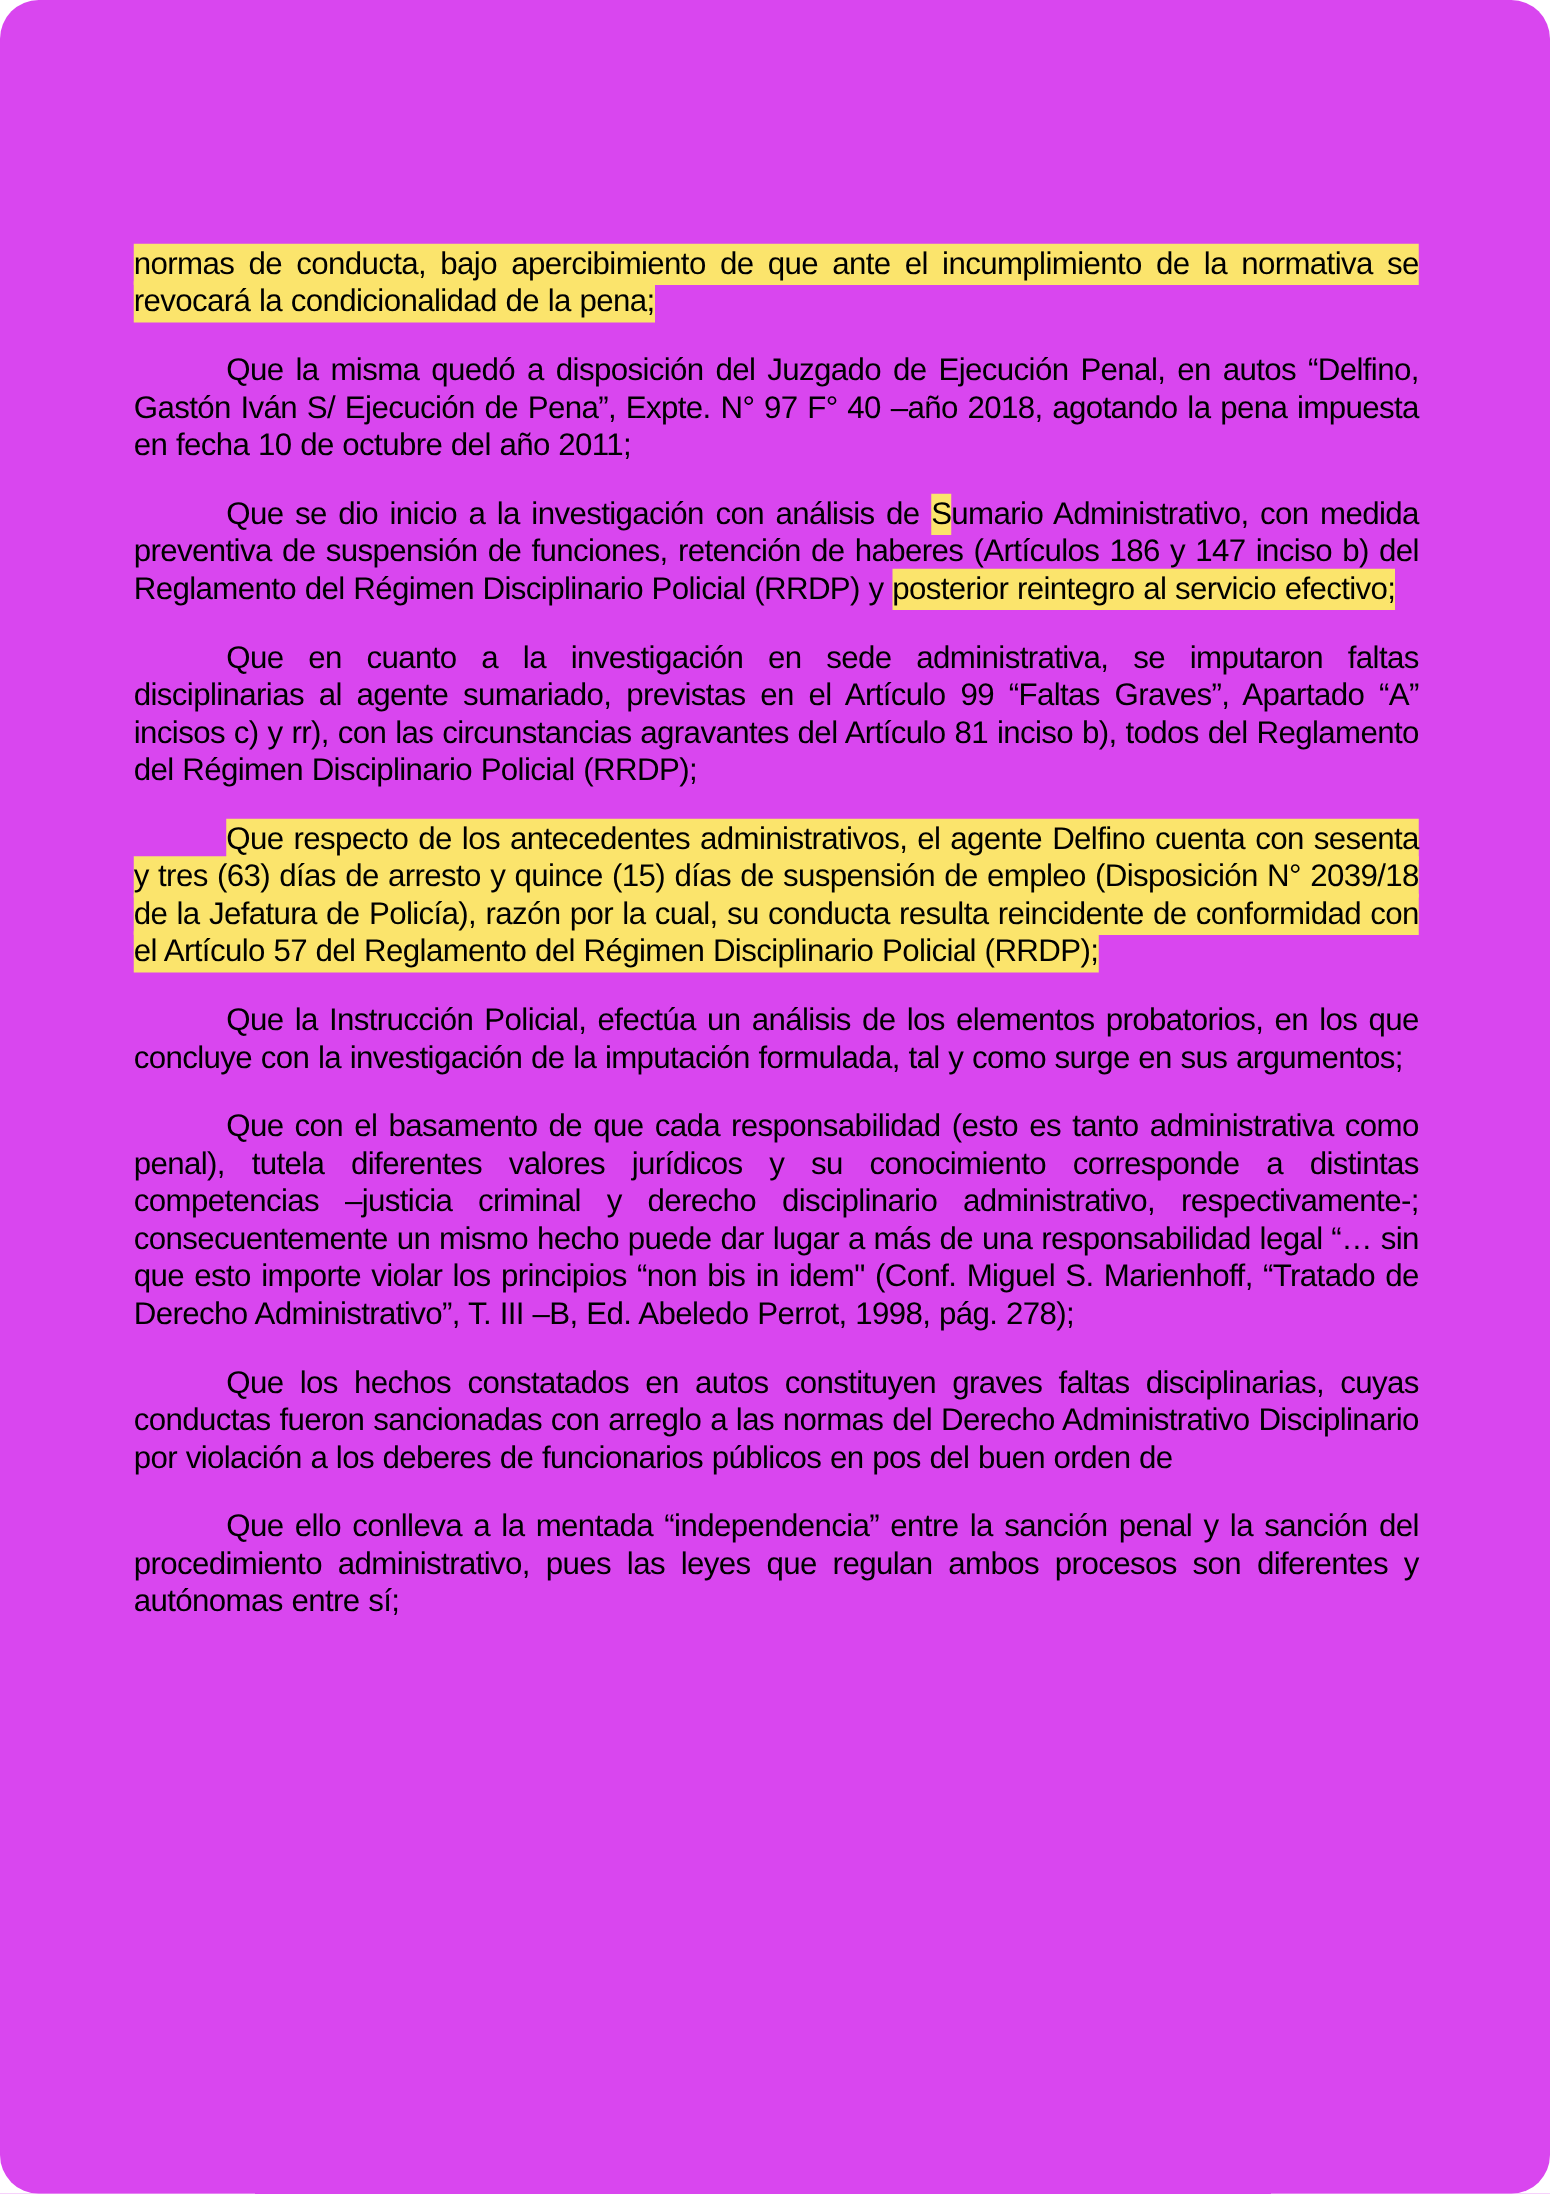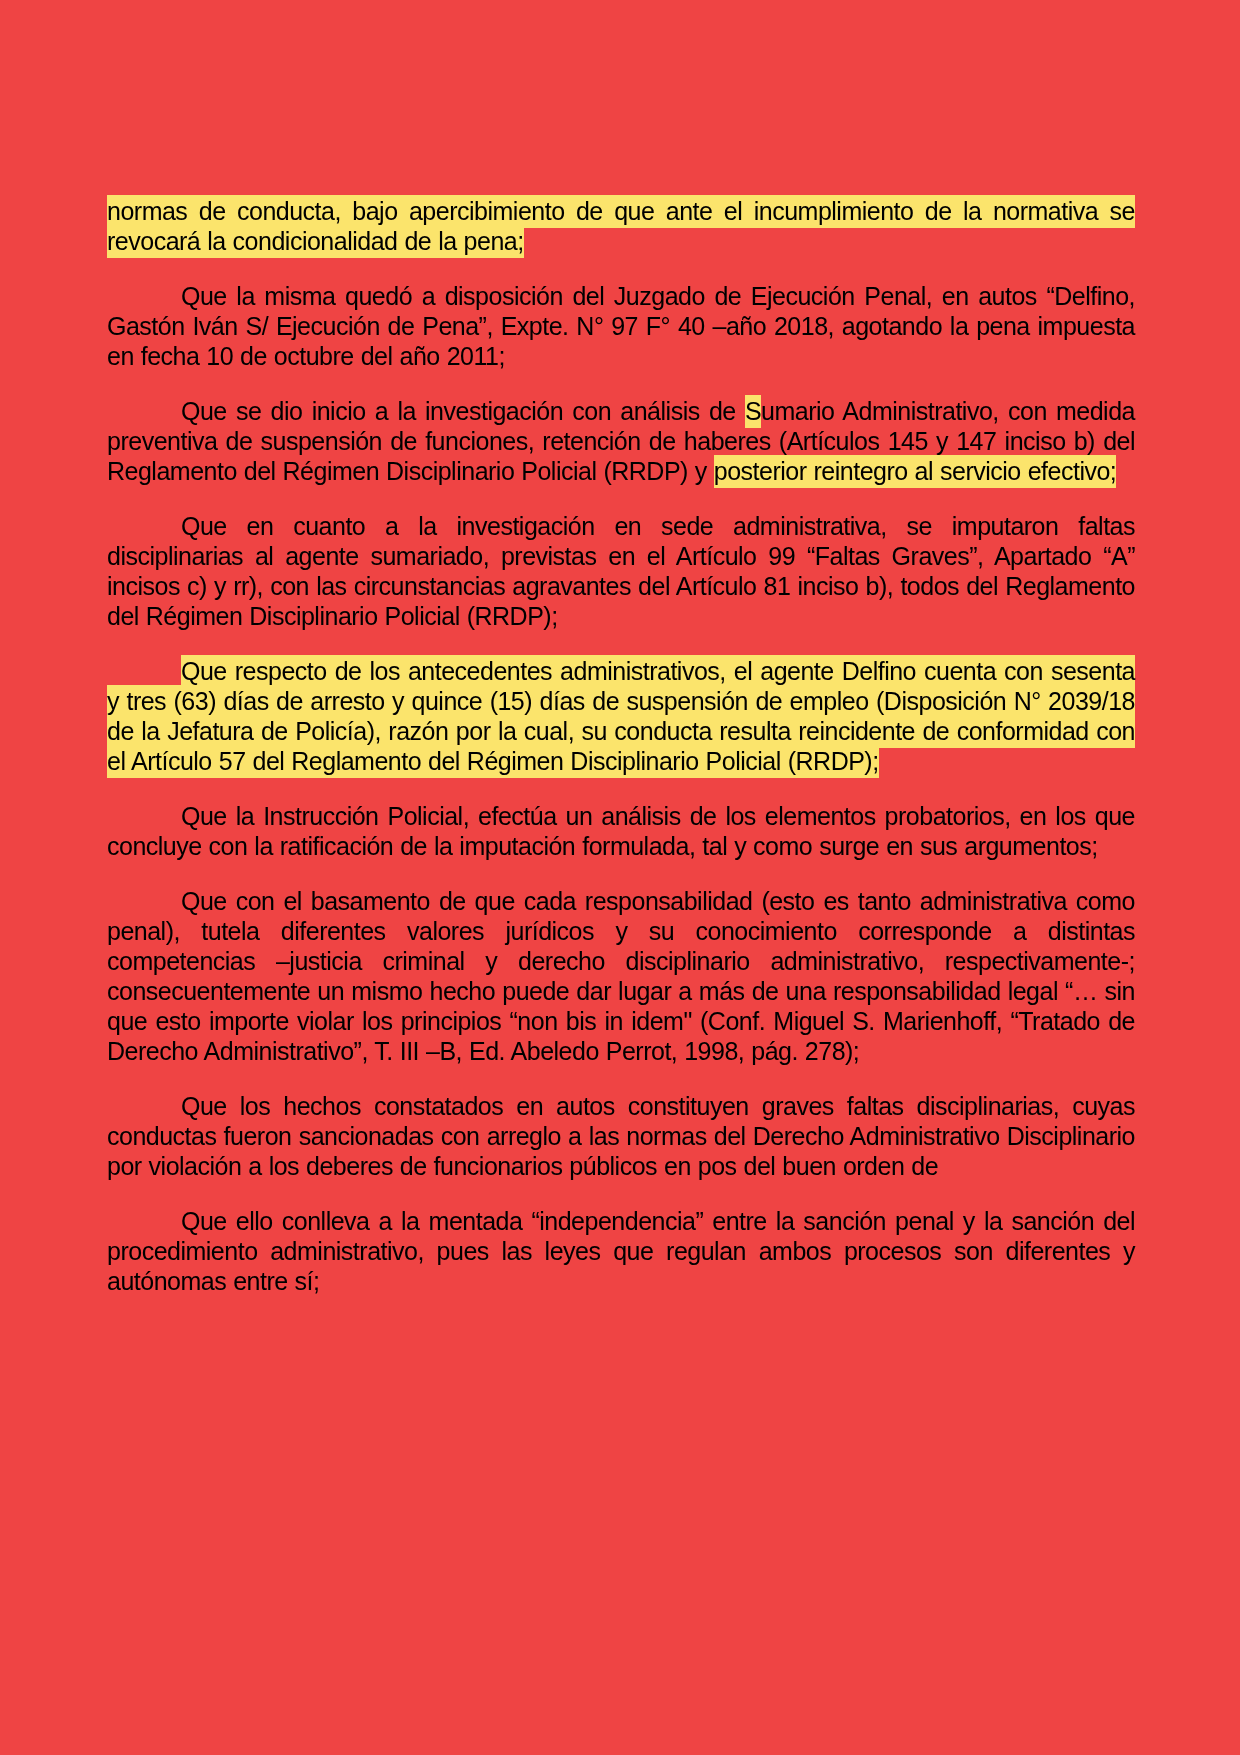--- a/index.html
+++ b/index.html
@@ -8,22 +8,23 @@
   body {
     width: 1240px;
     height: 1755px;
     background: #ffffff;
     overflow: hidden;
     font-family: "Liberation Sans", "DejaVu Sans", sans-serif;
   }
   .page {
     width: 1240px;
     height: 1755px;
-    background: #ef4444;
+    background: #d946ef;
     position: relative;
+    border-radius: 31px;
   }
   .content {
     padding: 196px 105px 0 107px;
   }
   p.para {
     margin: 0 0 25px 0;
     font-size: 25px;
     line-height: 30px;
     letter-spacing: -0.5px;
     text-align: justify;
@@ -41,27 +42,27 @@
 </head>
 <body style="background: rgb(255, 255, 255);">
 
 <div class="page">
   <div class="content">
 
     <p class="para no-indent"><mark class="hl">normas de conducta, bajo apercibimiento de que ante el incumplimiento de la normativa se revocará la condicionalidad de la pena;</mark></p>
 
     <p class="para"><span>Que la misma quedó a disposición del Juzgado de Ejecución Penal, en autos  “Delfino, Gastón Iván S/ Ejecución de Pena”, Expte. N° 97 F° 40 –año 2018, agotando la pena impuesta en fecha 10 de octubre del año 2011;</span></p>
 
-    <p class="para"><span>Que se dio inicio a la investigación con análisis de </span><mark class="hl">S</mark><span>umario Administrativo, con medida preventiva de suspensión de funciones, retención de haberes (Artículos 145 y 147 inciso b) del Reglamento del Régimen Disciplinario Policial (RRDP) y </span><mark class="hl">posterior reintegro al servicio efectivo;</mark></p>
+    <p class="para"><span>Que se dio inicio a la investigación con análisis de </span><mark class="hl">S</mark><span>umario Administrativo, con medida preventiva de suspensión de funciones, retención de haberes (Artículos 186 y 147 inciso b) del Reglamento del Régimen Disciplinario Policial (RRDP) y </span><mark class="hl">posterior reintegro al servicio efectivo;</mark></p>
 
     <p class="para"><span>Que en cuanto a la investigación en sede administrativa, se imputaron faltas disciplinarias al agente sumariado, previstas en el Artículo 99 “Faltas Graves”, Apartado “A” incisos c) y rr), con las circunstancias agravantes del Artículo 81 inciso b), todos del Reglamento del Régimen Disciplinario Policial (RRDP);</span></p>
 
     <p class="para"><mark class="hl">Que respecto de los antecedentes administrativos, el agente Delfino cuenta con sesenta y tres (63) días de arresto y quince (15) días de suspensión de empleo (Disposición N° 2039/18 de la Jefatura de Policía), razón por la cual, su conducta resulta reincidente de conformidad con el Artículo 57 del Reglamento del Régimen Disciplinario Policial (RRDP);</mark></p>
 
-    <p class="para"><span>Que la Instrucción Policial, efectúa un análisis de los elementos probatorios, en los que concluye con la ratificación de la imputación formulada, tal y como surge en sus argumentos;</span></p>
+    <p class="para"><span>Que la Instrucción Policial, efectúa un análisis de los elementos probatorios, en los que concluye con la investigación de la imputación formulada, tal y como surge en sus argumentos;</span></p>
 
 
     <p class="para"><span>Que con el basamento de que cada responsabilidad (esto es tanto administrativa como penal), tutela diferentes valores jurídicos y su conocimiento corresponde a distintas competencias –justicia criminal y derecho disciplinario administrativo, respectivamente-; consecuentemente un mismo hecho puede dar lugar a más de una responsabilidad legal “… sin que esto importe violar los principios “non bis in idem" (Conf. Miguel  S. Marienhoff, “Tratado de Derecho Administrativo”, T. III –B, Ed. Abeledo Perrot, 1998, pág. 278);</span></p>
 
     <p class="para"><span>Que los hechos constatados en autos constituyen graves faltas disciplinarias, cuyas conductas fueron sancionadas con arreglo a las normas del Derecho Administrativo Disciplinario por violación  a los deberes de funcionarios públicos en pos del  buen orden de</span></p>
 
     <p class="para"><span>Que ello conlleva a la mentada “independencia” entre la sanción penal y la sanción del procedimiento administrativo, pues las leyes que regulan ambos procesos son diferentes y autónomas entre sí;</span></p>
 
   </div>
 </div>

